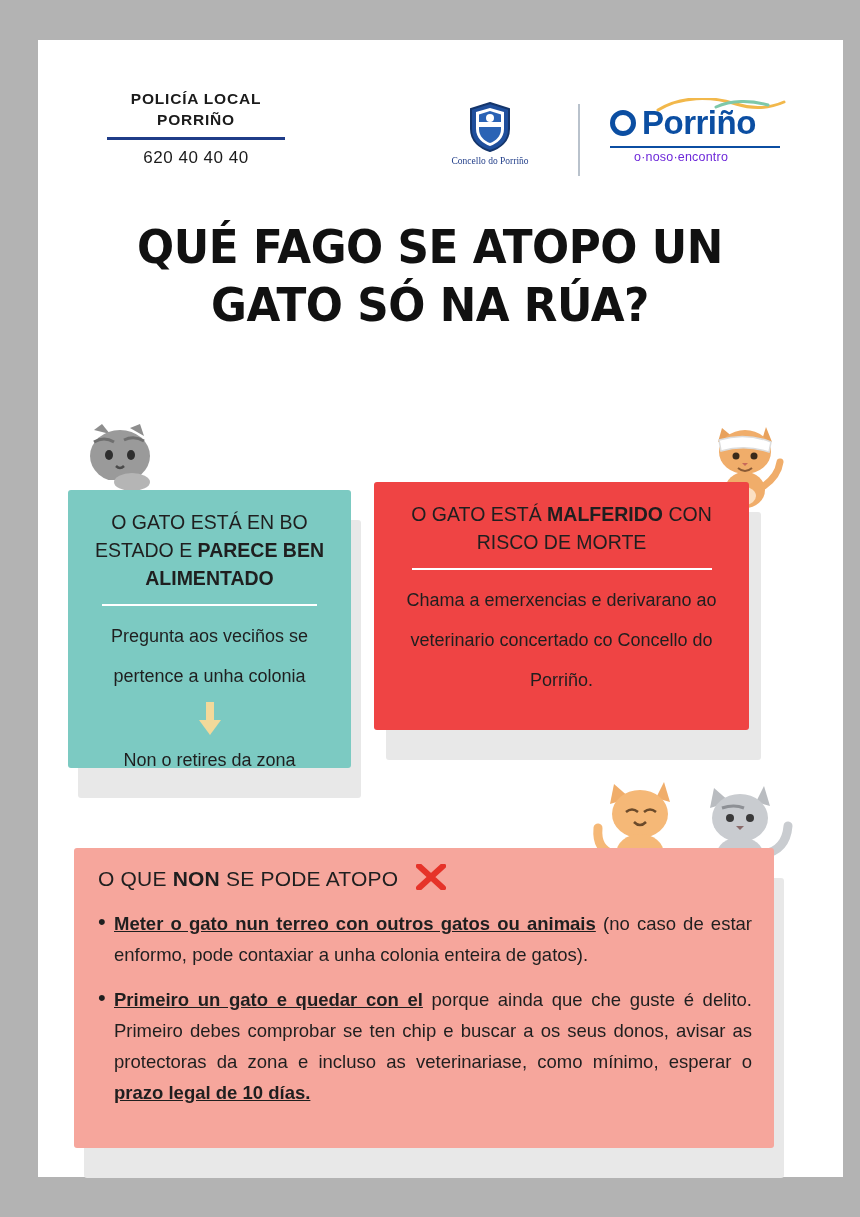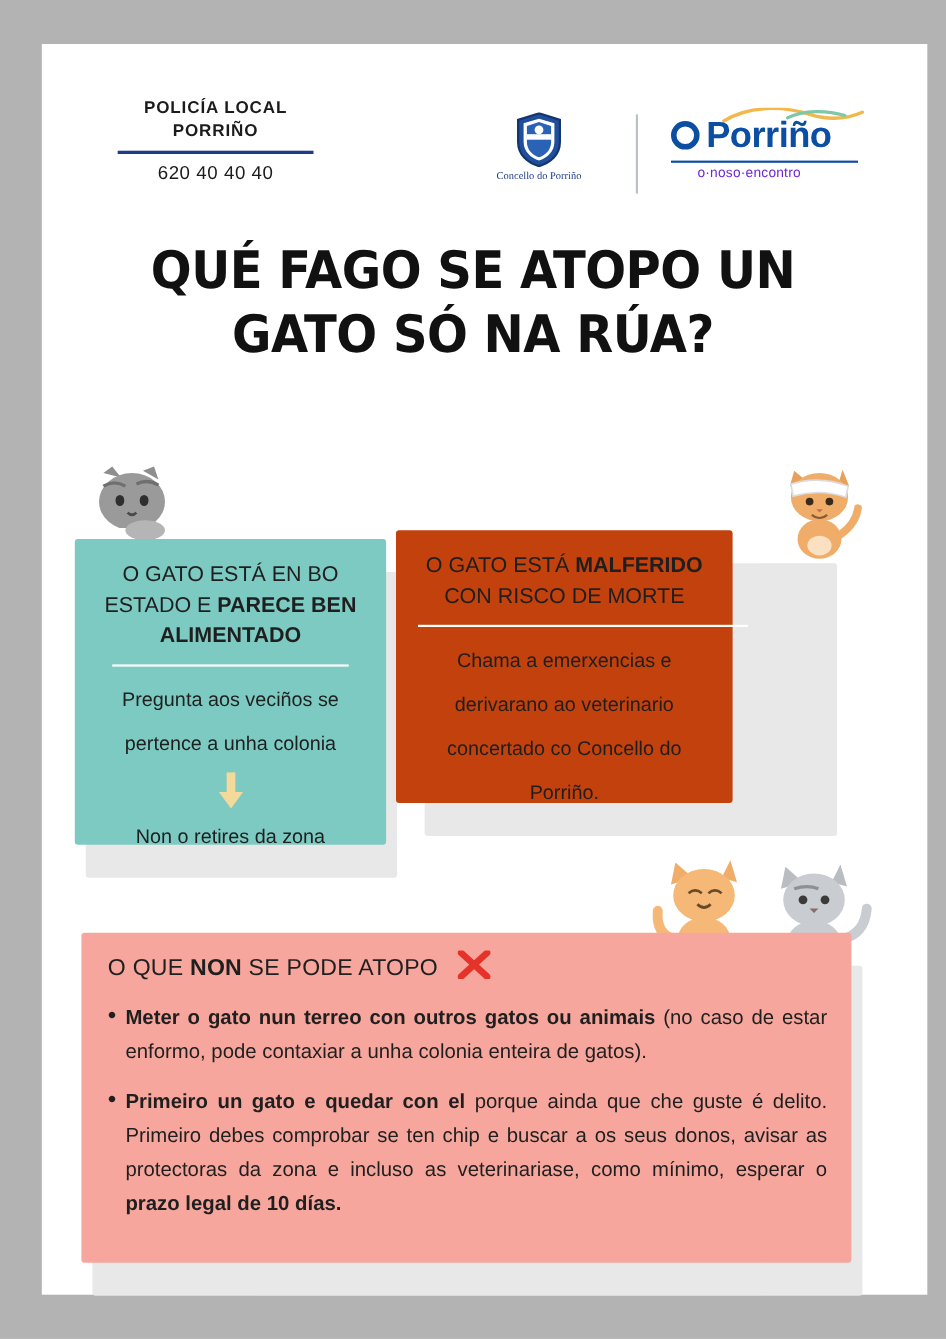--- a/index.html
+++ b/index.html
@@ -183,22 +183,22 @@
     line-height: 40px;
   }
 
   .green-shadow { left: 40px;  top: 480px; width: 283px; height: 278px; }
   .green-card {
     left: 30px; top: 450px; width: 283px; height: 278px;
     background: #7ccac2;
   }
   .yellow-shadow { left: 348px; top: 472px; width: 375px; height: 248px; }
   .yellow-card {
-    left: 322px; top: 442px; width: 306px; height: 248px;
-    background: #c2410c;
+    left: 336px; top: 442px; width: 375px; height: 248px;
+    background: #ef4444;
   }
   .arrow {
     margin: 6px auto 4px auto;
     width: 26px;
     height: 34px;
   }
 
   .red-shadow { left: 46px;  top: 838px; width: 700px; height: 300px; }
   .red-card {
     left: 36px; top: 808px; width: 700px; height: 300px;
@@ -227,21 +227,21 @@
     font-size: 22px;
     line-height: 28px;
     color: #1f1f1f;
   }
   .bullet-text {
     font-size: 18.5px;
     line-height: 31px;
     text-align: justify;
     color: #1f1f1f;
   }
-  .bullet-text b { font-weight: 700; }
+  .bullet-text b { font-weight: 700; text-decoration: underline; }
 
   
   .cat { position: absolute; }
   .peek-cat { left: 50px; top: 382px; width: 96px; height: 78px; }
   .bandage-cat { left: 666px; top: 382px; width: 82px; height: 90px; }
   .duo-cat { left: 548px; top: 728px; width: 220px; height: 110px; }
 </style>
 </head>
 <body>
 

